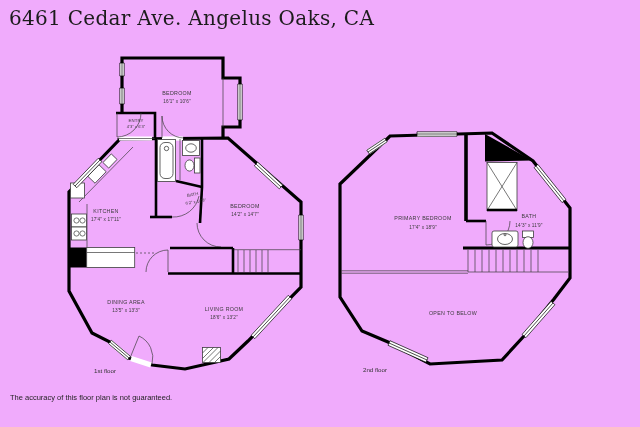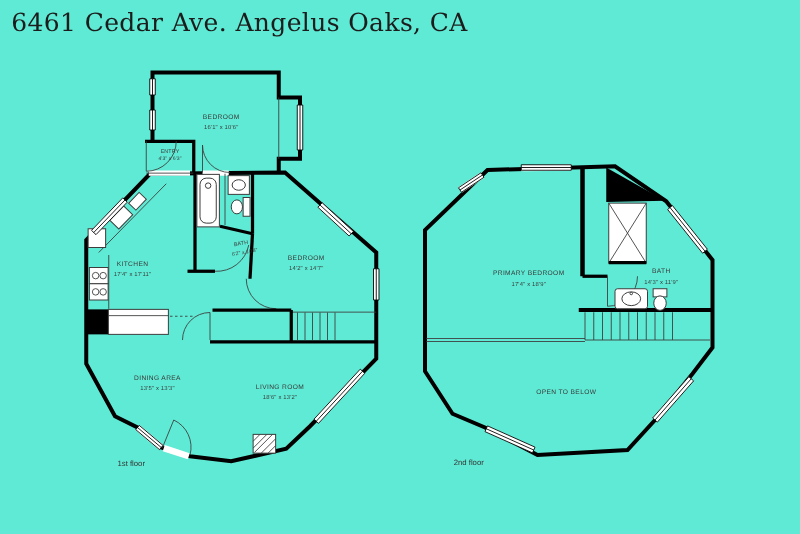--- a/index.html
+++ b/index.html
@@ -1,16 +1,16 @@
 <!DOCTYPE html>
 <html><head>
 <meta charset="utf-8">
 <style>
   html,body{margin:0;padding:0;background:#fff;}
-  #page{position:relative;width:640px;height:427px;background:#5eead4;overflow:hidden;
+  #page{position:relative;width:640px;height:427px;background:#f0abfc;overflow:hidden;
         font-family:"Liberation Sans",sans-serif;}
   #plan-title{position:absolute;left:9px;top:6px;margin:0;font-family:"DejaVu Serif",serif;
         font-weight:400;font-size:20px;letter-spacing:.3px;color:#1c1c1c;z-index:2;}
   #disclaimer{position:absolute;left:10px;top:393px;font-size:7.5px;line-height:1.4;
         color:#1f1f1f;z-index:2;}
   #plan-svg{position:absolute;left:0;top:0;}
   .wall-outer{stroke:#000;stroke-width:3.2;fill:none;stroke-linejoin:miter;}
   .wall{stroke:#000;stroke-width:2.6;fill:none;}
   .wall-thick{stroke:#000;stroke-width:3.6;fill:none;}
   .thin{stroke:#3d3d3d;stroke-width:.7;fill:none;}
@@ -252,14 +252,15 @@
       <text class="room" x="423" y="220">PRIMARY BEDROOM</text>
       <text class="dims" x="423" y="229">17'4" x 18'9"</text>
       <text class="room" x="529" y="218">BATH</text>
       <text class="dims" x="529" y="227">14'3" x 11'9"</text>
       <text class="room" x="453" y="315">OPEN TO BELOW</text>
       <text class="caption" x="375" y="372">2nd floor</text>
     </g>
   </svg>
 
   <div id="disclaimer">
+    <div>The accuracy of this floor plan is not guaranteed.</div>
   </div>
 </div>
 
 </body></html>

